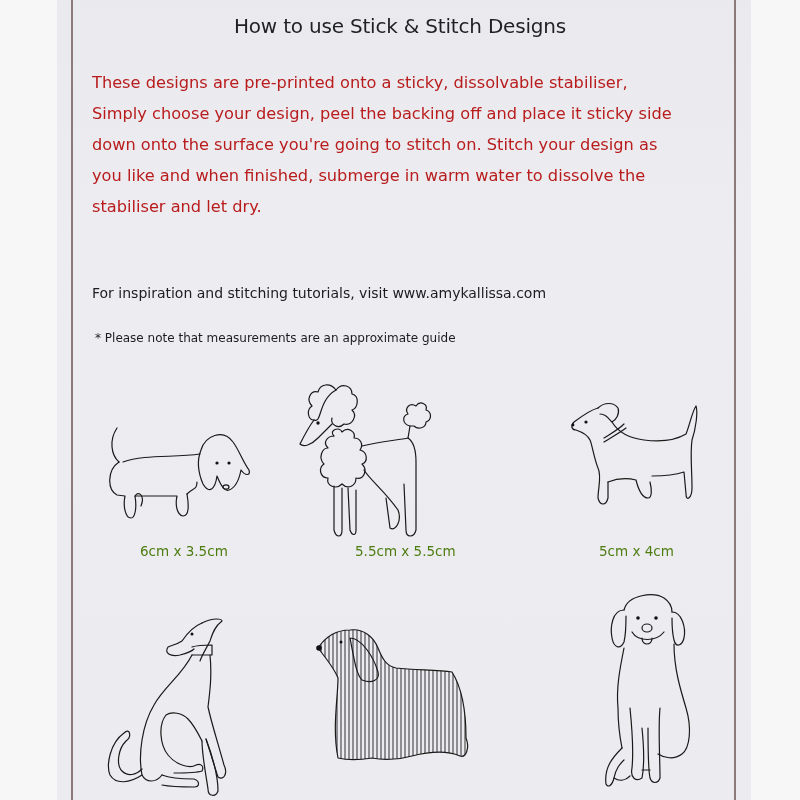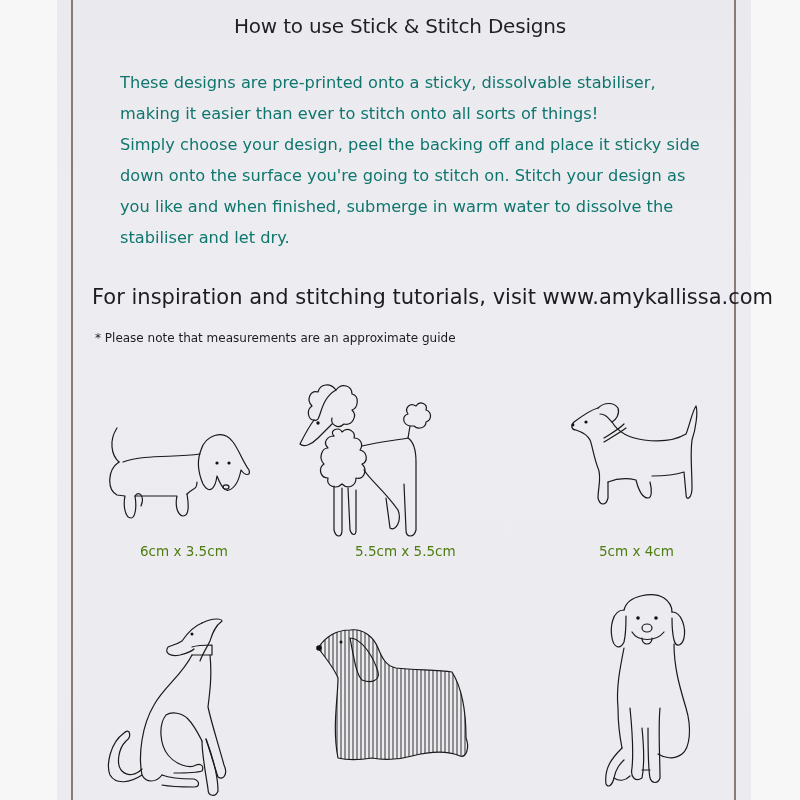--- a/index.html
+++ b/index.html
@@ -1,42 +1,41 @@
 <!DOCTYPE html>
 <html><head>
 <meta charset="utf-8">
 <style>
   html,body{margin:0;padding:0;}
   body{width:800px;height:800px;background:#f7f7f8;position:relative;overflow:hidden;font-family:"DejaVu Sans","Liberation Sans",sans-serif;color:#1d1d22;}
   .sheet{position:absolute;left:57px;top:0;width:694px;height:800px;background:linear-gradient(180deg,#e9e9ee 0%,#ececf1 30%,#ececf0 100%);}
   .border-l{position:absolute;left:71px;top:0;width:2px;height:800px;background:#8a7a78;}
   .border-r{position:absolute;left:734px;top:0;width:2px;height:800px;background:#8a7a78;}
   .title{position:absolute;left:0;width:800px;top:14px;text-align:center;font-size:20px;color:#1f1f26;letter-spacing:-0.2px;}
-  .para{position:absolute;left:92px;top:67px;width:640px;font-size:16.2px;line-height:31px;color:#0f766e;margin-left:28px;}
+  .para{position:absolute;left:92px;top:67px;width:640px;font-size:16.2px;line-height:31px;color:#b91c1c;}
   .para div{white-space:nowrap;}
-  .inspo{position:absolute;left:92px;top:285px;font-size:21px;color:#1c1c22;white-space:nowrap;}
+  .inspo{position:absolute;left:92px;top:285px;font-size:14px;color:#1c1c22;white-space:nowrap;}
   .note{position:absolute;left:95px;top:331px;font-size:12px;color:#1c1c22;white-space:nowrap;}
   .dog{position:absolute;}
   .dog svg{display:block;overflow:visible;}
   .cap{position:absolute;font-size:13.5px;color:#4d7c0f;white-space:nowrap;}
   svg path, svg ellipse, svg line{fill:none;stroke:#1a1a1a;stroke-width:1.2;stroke-linecap:round;stroke-linejoin:round;}
   svg .dot{fill:#111;stroke:none;}
 </style>
 </head>
 <body>
 
 <div class="sheet"></div>
 <div class="border-l"></div>
 <div class="border-r"></div>
 
 <div class="title">How to use Stick &amp; Stitch Designs</div>
 
 <div class="para">
   <div>These designs are pre-printed onto a sticky, dissolvable stabiliser,</div>
-  <div>making it easier than ever to stitch onto all sorts of things!</div>
   <div>Simply choose your design, peel the backing off and place it sticky side</div>
   <div>down onto the surface you're going to stitch on. Stitch your design as</div>
   <div>you like and when finished, submerge in warm water to dissolve the</div>
   <div>stabiliser and let dry.</div>
 </div>
 
 <div class="inspo">For inspiration and stitching tutorials, visit www.amykallissa.com</div>
 <div class="note">* Please note that measurements are an approximate guide</div>
 
 <div class="dog" style="left:105px;top:420px;">

